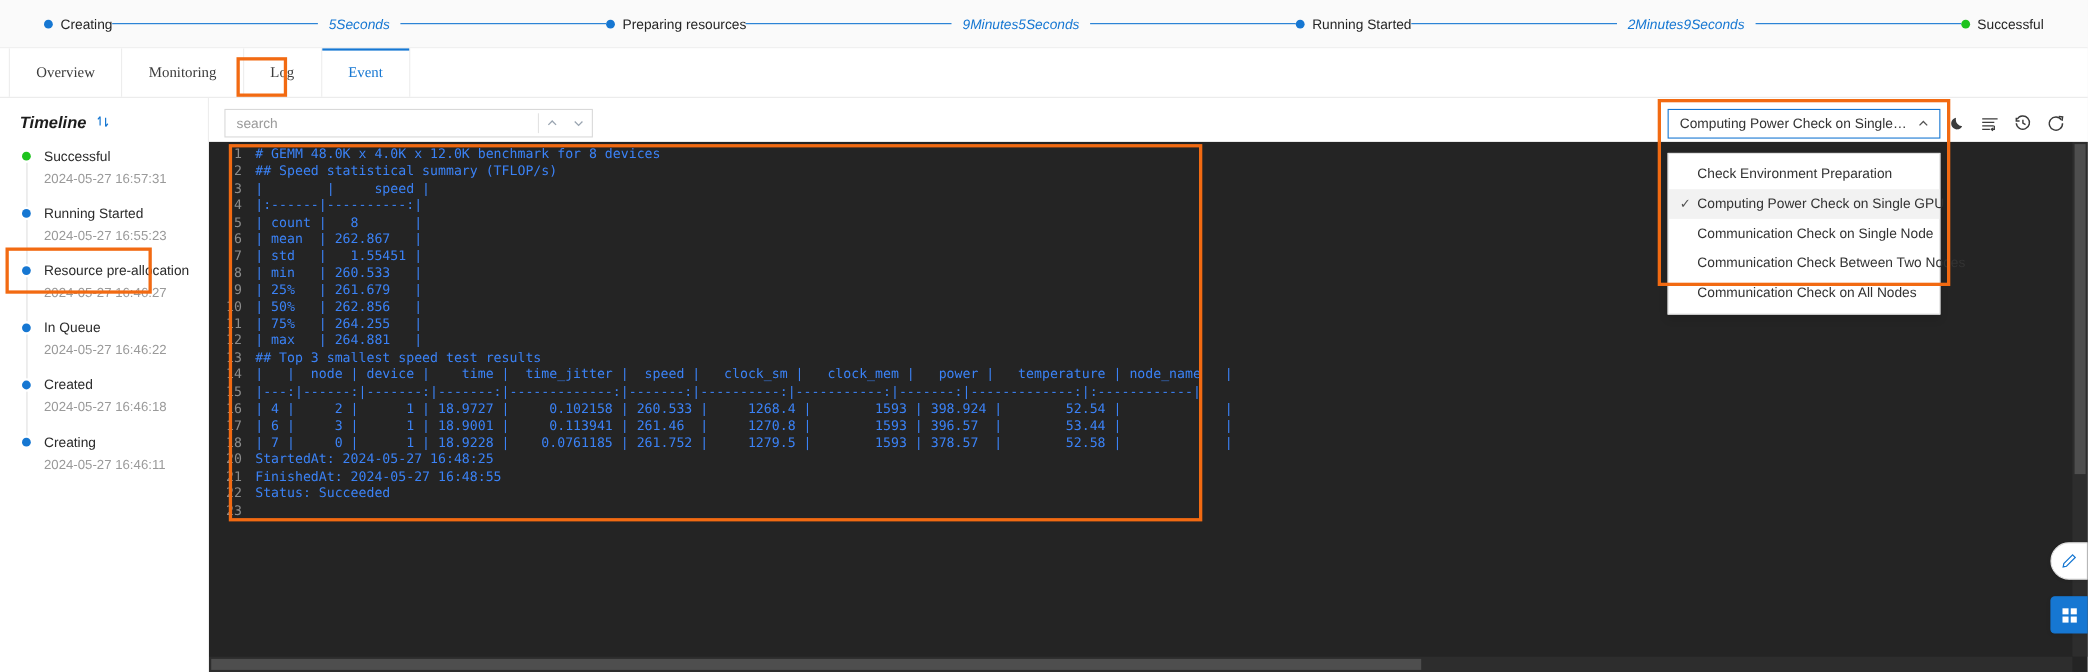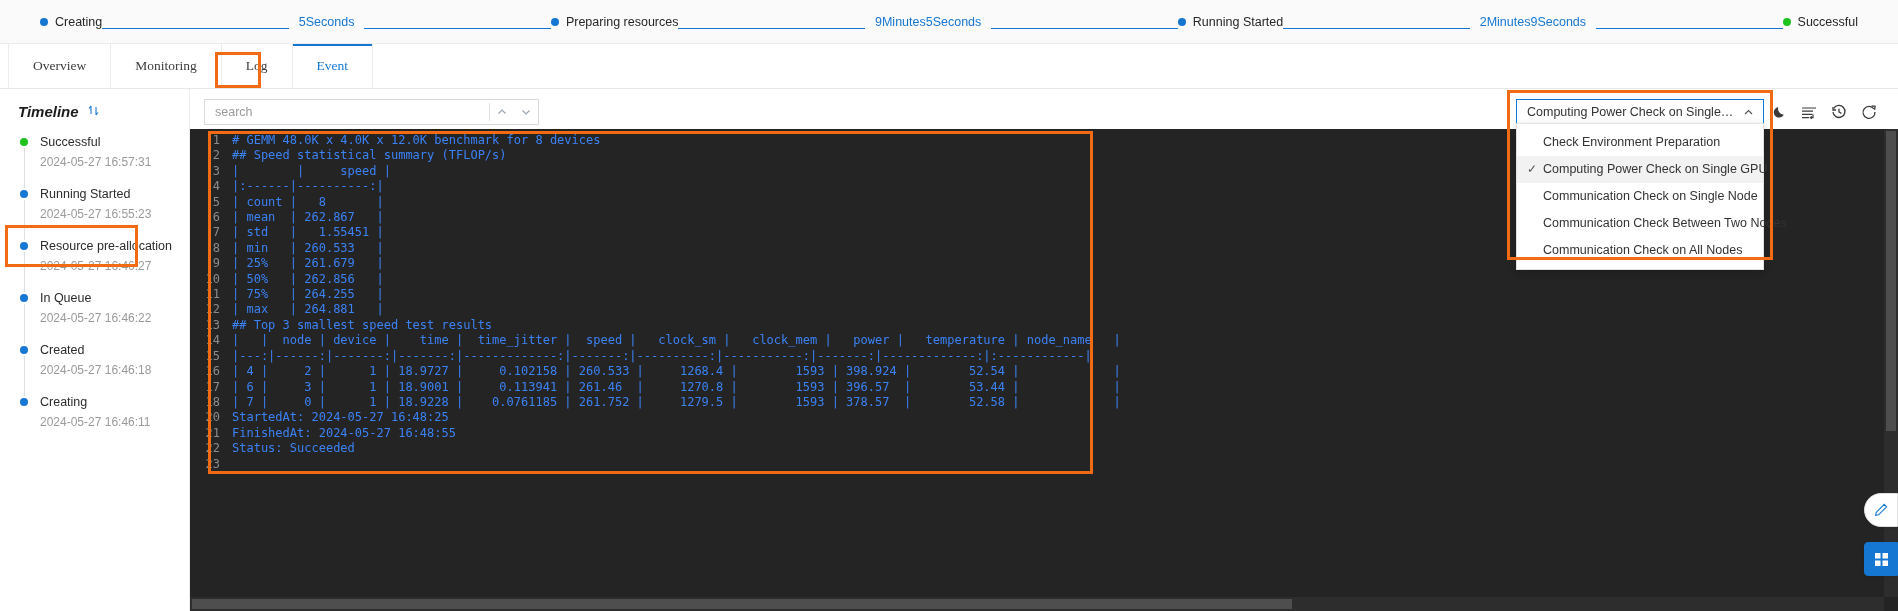--- a/index.html
+++ b/index.html
@@ -16,21 +16,21 @@
     background: #fafafa;
     border-bottom: 1px solid #ececec;
     display: flex;
     align-items: center;
     padding: 0 40px;
   }
   .sb-node { display: flex; align-items: center; gap: 7px; flex: 0 0 auto; }
   .sb-dot { width: 8px; height: 8px; border-radius: 50%; background: #1677d2; display:block; }
   .sb-dot.green { background: #1ec31e; }
   .sb-label { font-size: 12.5px; color: #262626; white-space: nowrap; }
-  .sb-seg { flex: 1 1 auto; display: flex; align-items: flex-end; min-width: 40px; }
+  .sb-seg { flex: 1 1 auto; display: flex; align-items: center; min-width: 40px; font-style: italic; }
   .sb-line { flex: 1 1 auto; height: 1px; background: #1677d2; }
   .sb-dur { font-size: 12.5px; color: #1677d2; padding: 0 10px; white-space: nowrap; }
 
   
   .tabs-row {
     height: 45px;
     background: #ffffff;
     border-bottom: 1px solid #e8e8e8;
     display: flex;
     align-items: stretch;
@@ -137,21 +137,21 @@
     border: 1px solid #1677d2;
     background: #fff;
     display: flex; align-items: center;
     padding: 0 8px 0 10px;
     font-size: 12.5px; color: #333;
     cursor: pointer;
   }
   .select-val { flex: 1 1 auto; white-space: nowrap; overflow: hidden; text-overflow: ellipsis; }
   .select-caret { margin-left: 6px; display:flex; }
   .select-menu {
-    position: absolute; top: 24px; left: 0; width: 248px;
+    position: absolute; top: 40px; left: 0; width: 248px;
     background: #fff;
     border: 1px solid #e2e2e2;
     box-shadow: 0 3px 8px rgba(0,0,0,.18);
     padding: 5px 0;
     z-index: 30;
   }
   .opt {
     height: 27px; display: flex; align-items: center;
     font-size: 12.5px; color: #333;
     padding-left: 10px; cursor: pointer; white-space: nowrap;

